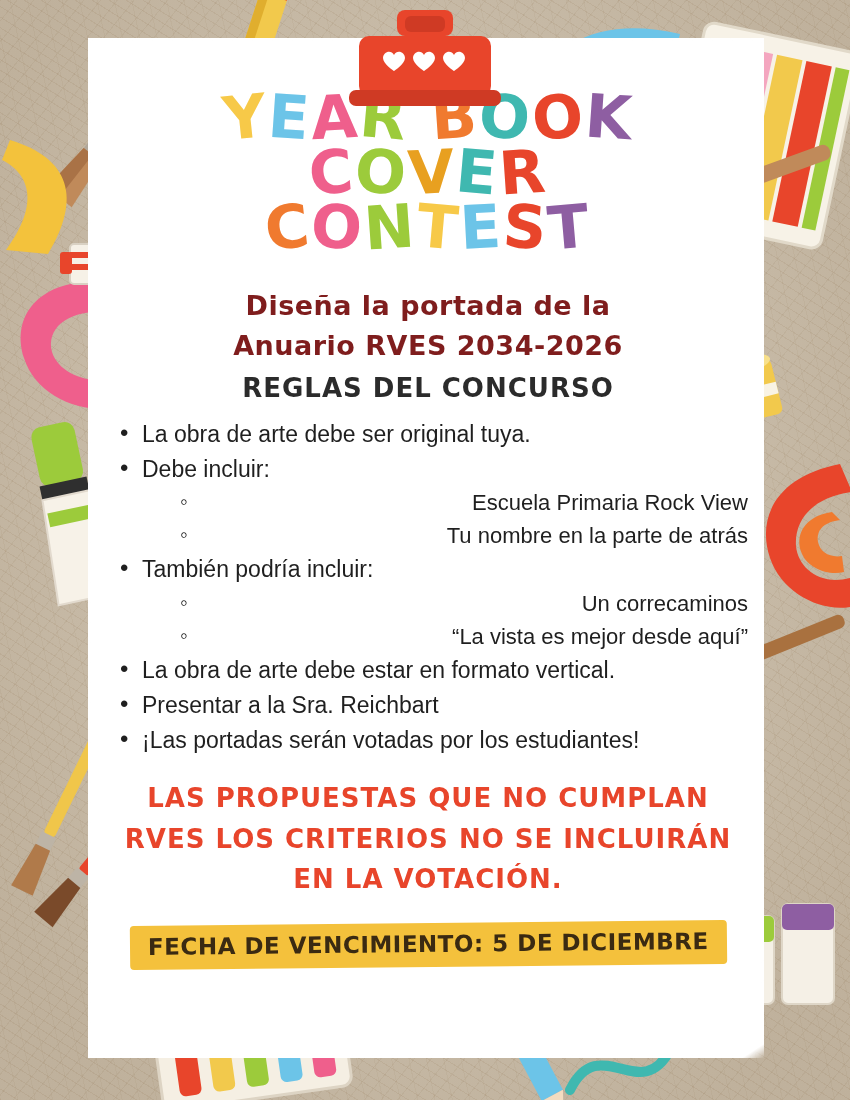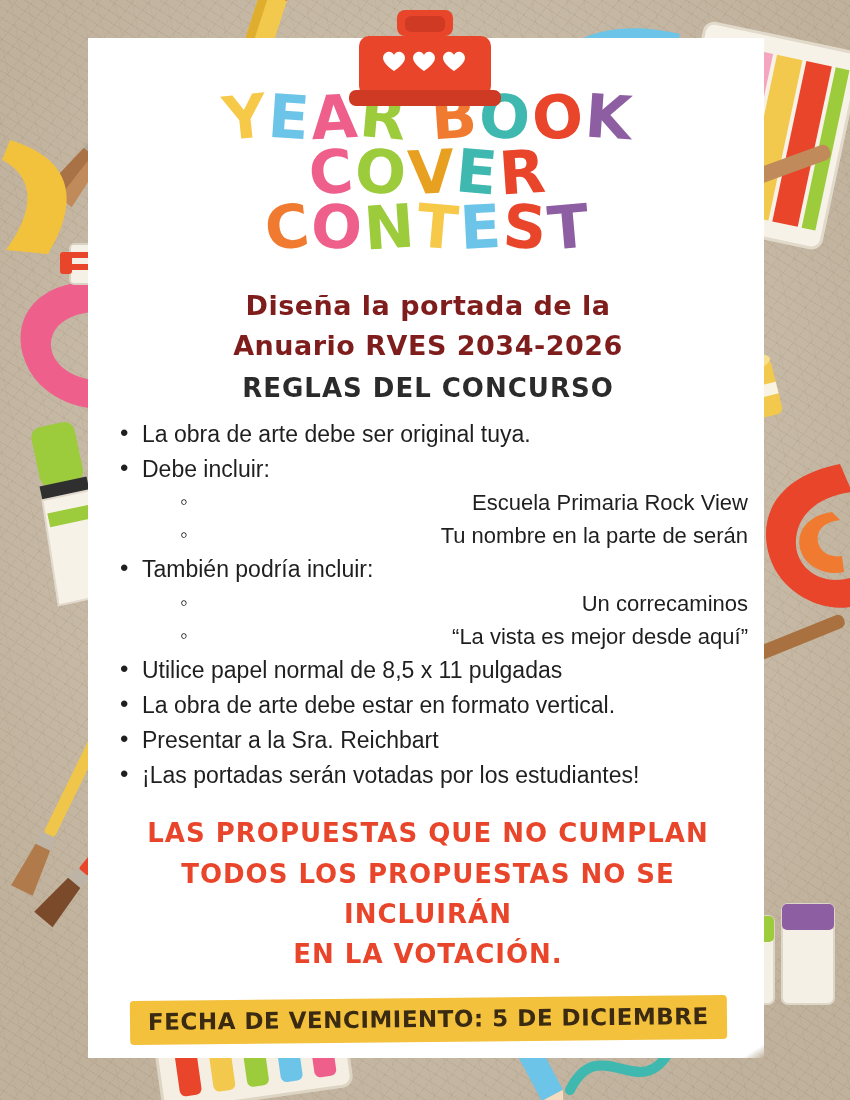--- a/index.html
+++ b/index.html
@@ -327,47 +327,44 @@
     <div class="rules-head">REGLAS DEL CONCURSO</div>
 
     <ul class="rules">
       <li>
         <span>La obra de arte debe ser original tuya.</span>
       </li>
       <li>
         <span>Debe incluir:</span>
         <ul class="sub">
           <li>Escuela Primaria Rock View</li>
-          <li>Tu nombre en la parte de serán</li>
+          <li>Tu nombre en la parte de atrás</li>
         </ul>
       </li>
       <li>
         <span>También podría incluir:</span>
         <ul class="sub">
           <li>Un correcaminos</li>
           <li>“La vista es mejor desde aquí”</li>
         </ul>
       </li>
       <li>
-        <span>Utilice papel normal de 8,5 x 11 pulgadas</span>
-      </li>
-      <li>
         <span>La obra de arte debe estar en formato vertical.</span>
       </li>
       <li>
         <span>Presentar a la Sra. Reichbart</span>
       </li>
       <li>
         <span>¡Las portadas serán votadas por los estudiantes!</span>
       </li>
     </ul>
 
     <div class="warning">
       <div>LAS PROPUESTAS QUE NO CUMPLAN</div>
-      <div>TODOS LOS PROPUESTAS NO SE INCLUIRÁN</div>
+      <div>RVES LOS CRITERIOS NO SE INCLUIRÁN</div>
       <div>EN LA VOTACIÓN.</div>
     </div>
 
     <div class="due-wrap">
       <span class="due">FECHA DE VENCIMIENTO: 5 DE DICIEMBRE</span>
     </div>
 
   </div>
 </div>
 

